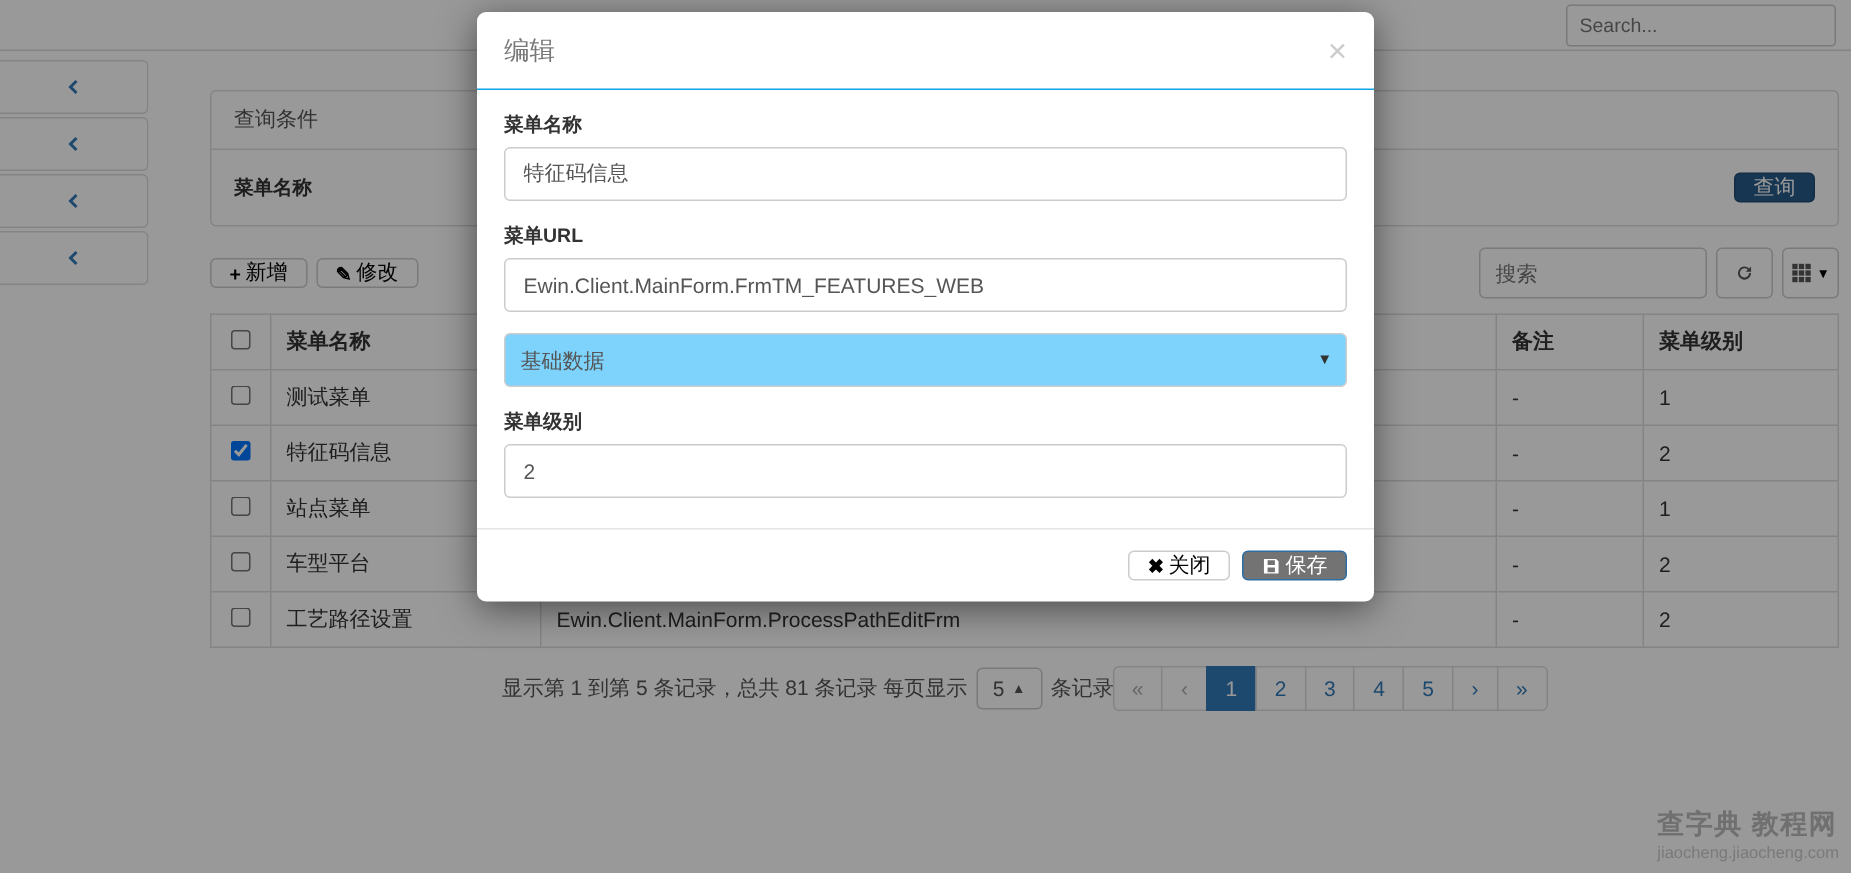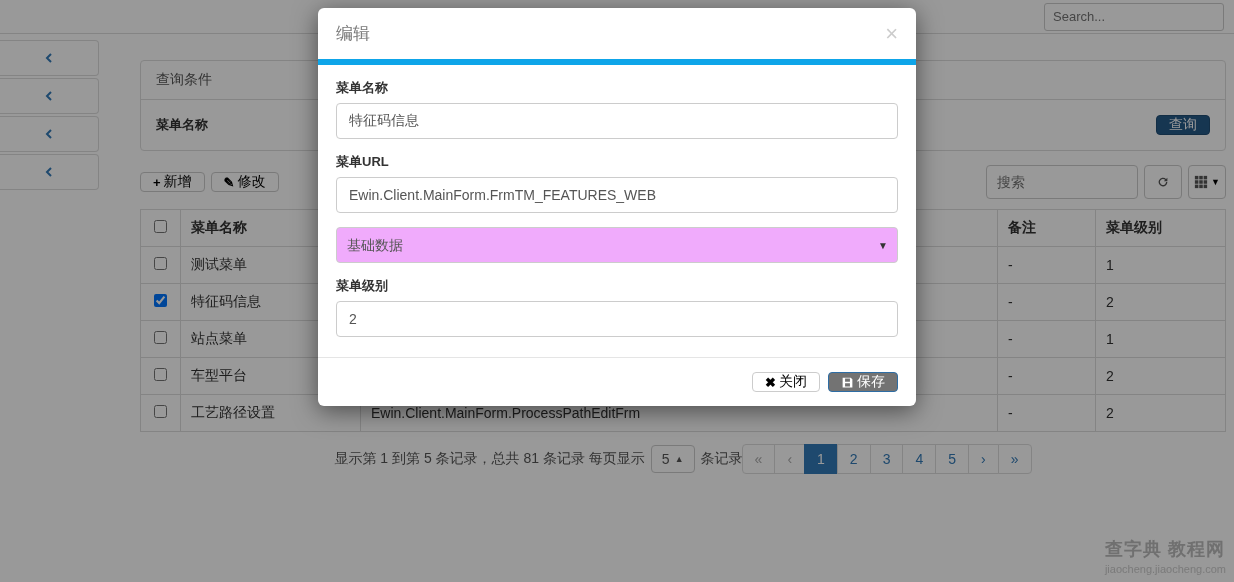--- a/index.html
+++ b/index.html
@@ -198,21 +198,21 @@
       top: 8px;
       left: 50%;
       transform: translateX(-50%);
       width: 598px;
       background: #fff;
       border-radius: 6px;
       box-shadow: 0 5px 25px rgba(0,0,0,0.5);
     }
     .modal-header {
       padding: 14px 18px;
-      border-bottom: 6px solid #0ea5e9;
+      border-bottom: 1px solid #0ea5e9;
       display: flex;
       justify-content: space-between;
       align-items: center;
     }
     .modal-title { font-size: 17px; color: #777; font-weight: normal; }
     .modal-close { font-size: 22px; color: #ccc; cursor: pointer; line-height: 1; }
     .modal-body { padding: 14px 18px 6px; }
     .form-group { margin-bottom: 14px; }
     .form-label { font-weight: bold; font-size: 13px; margin-bottom: 6px; display: block; }
     .form-control {
@@ -224,21 +224,21 @@
       font-size: 14px;
       color: #555;
     }
     .form-select {
       width: 100%;
       height: 36px;
       border: 1px solid #ccc;
       border-radius: 4px;
       padding: 6px 10px;
       font-size: 14px;
-      background: #f0abfc;
+      background: #7dd3fc;
       color: #555;
       appearance: none;
       position: relative;
     }
     .select-wrap { position: relative; }
     .select-wrap::after {
       content: "▼";
       position: absolute;
       right: 10px;
       top: 50%;

